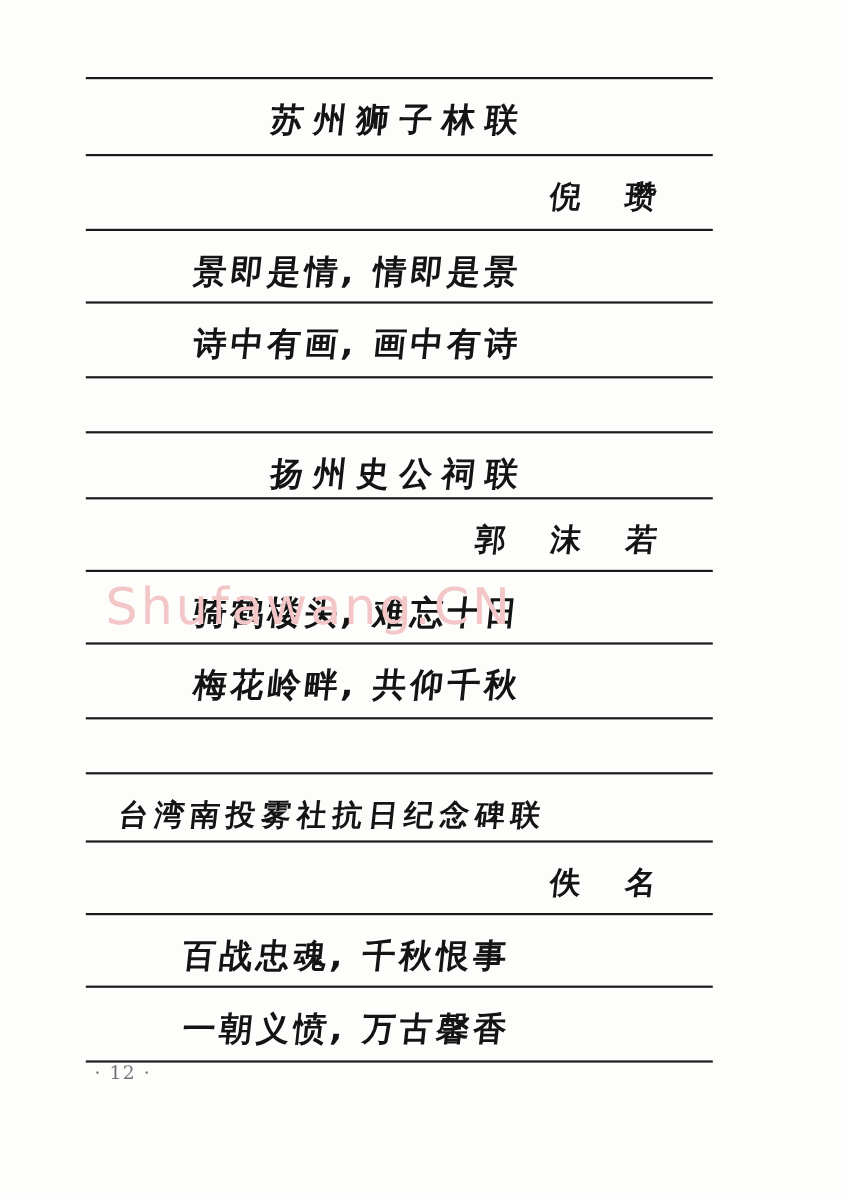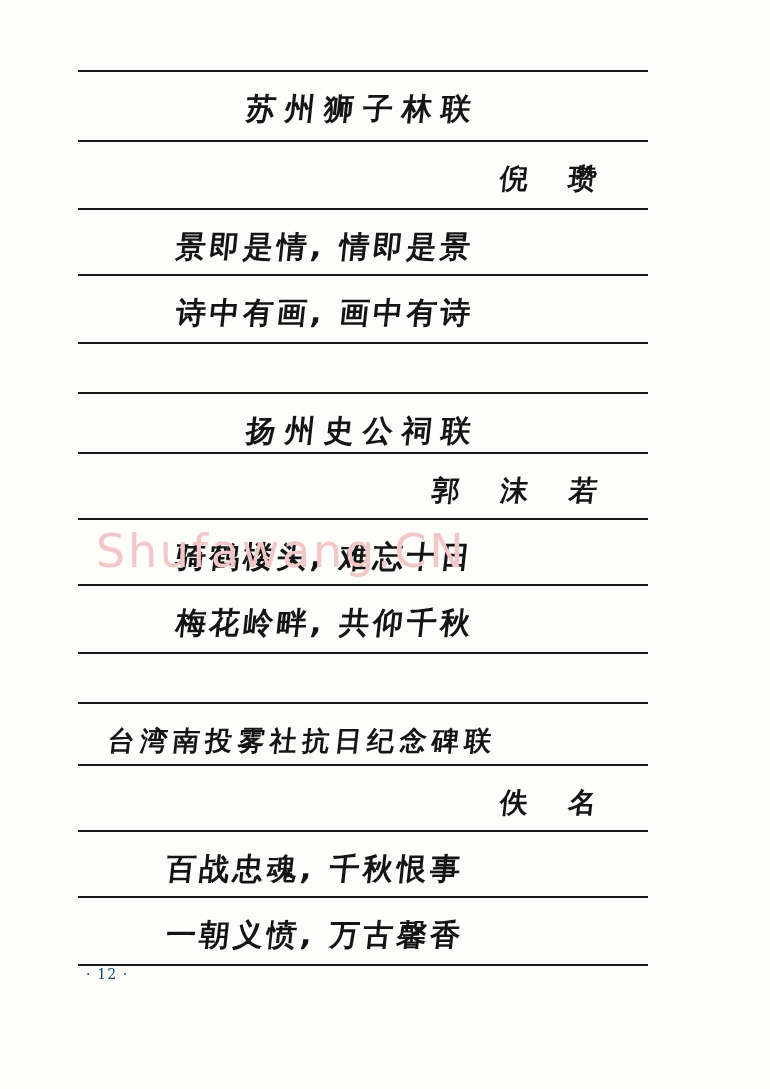--- a/index.html
+++ b/index.html
@@ -85,22 +85,22 @@
     user-select: none;
     pointer-events: none;
     white-space: nowrap;
   }
 
   
   .page-number {
     position: absolute;
     left: 86px;
     top: 966px;
-    font-size: 14px;
-    color: #0c4a6e;
+    font-size: 17px;
+    color: #737373;
     font-family: "DejaVu Serif", serif;
     letter-spacing: 0.08em;
   }
 </style>
 </head>
 <body>
 
 <div class="page">
 
   <div class="sheet">

